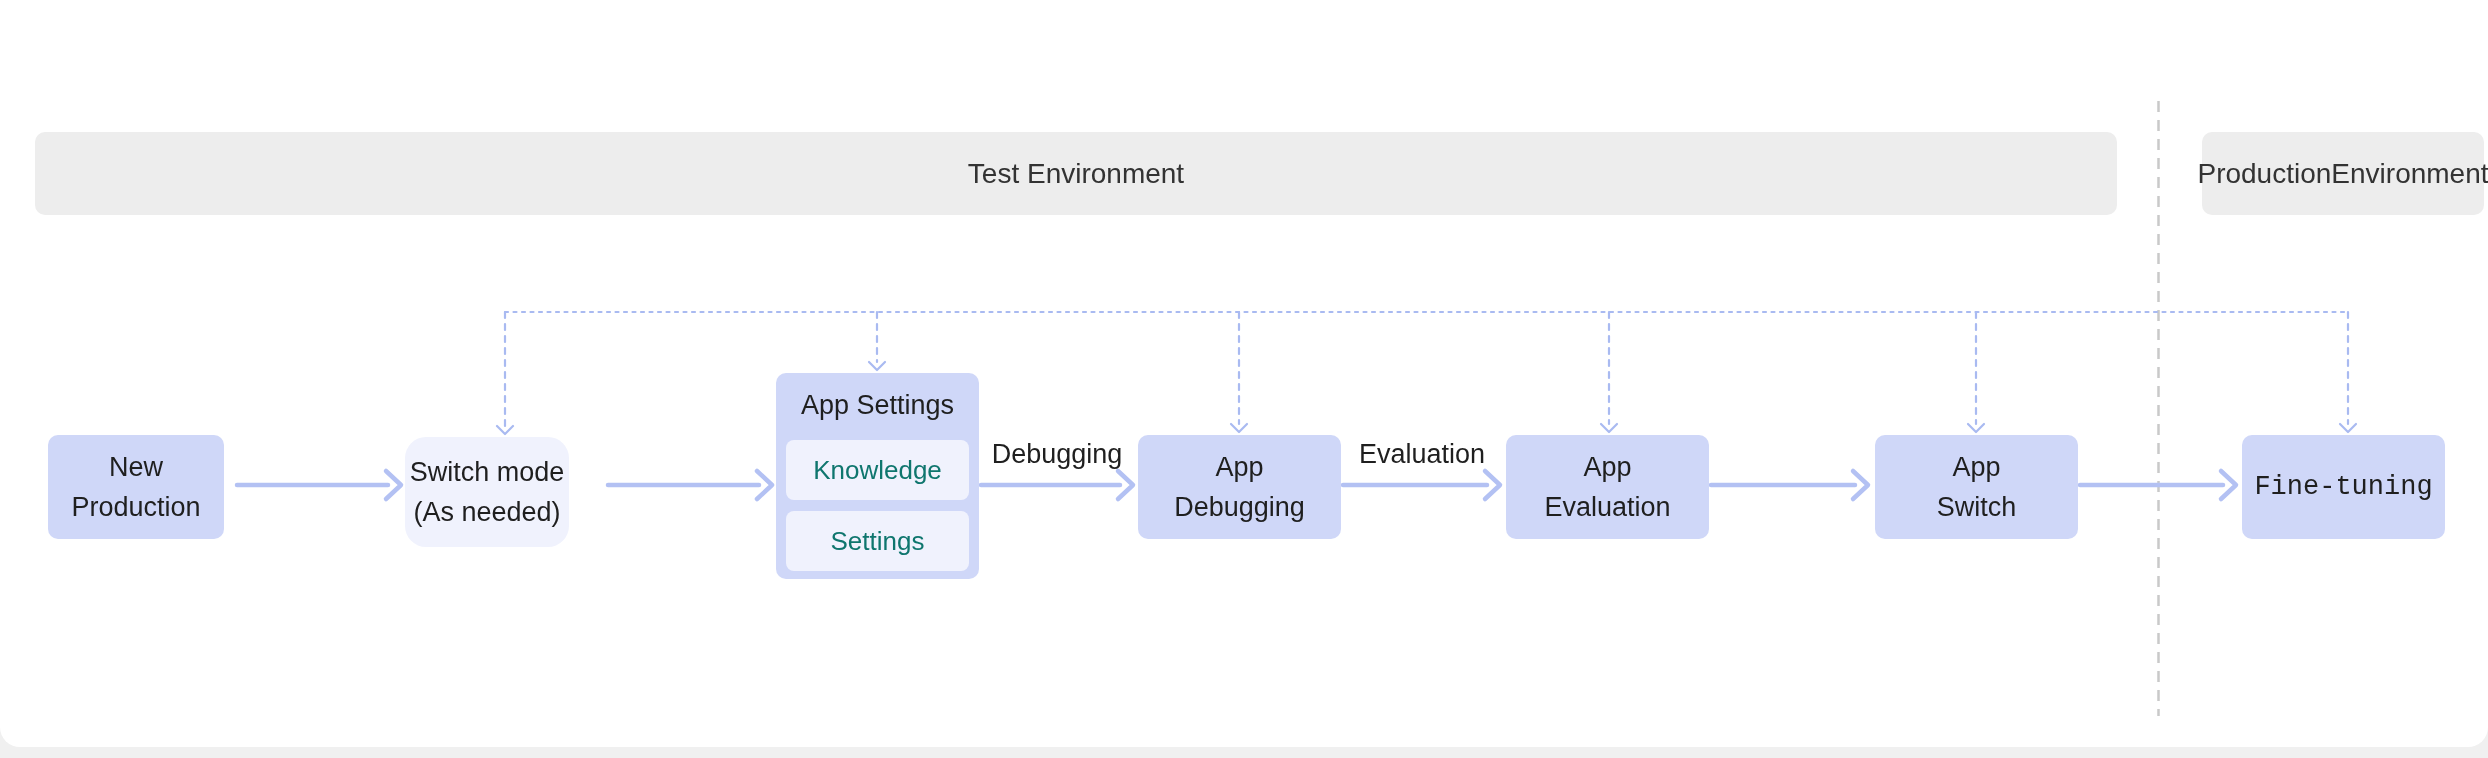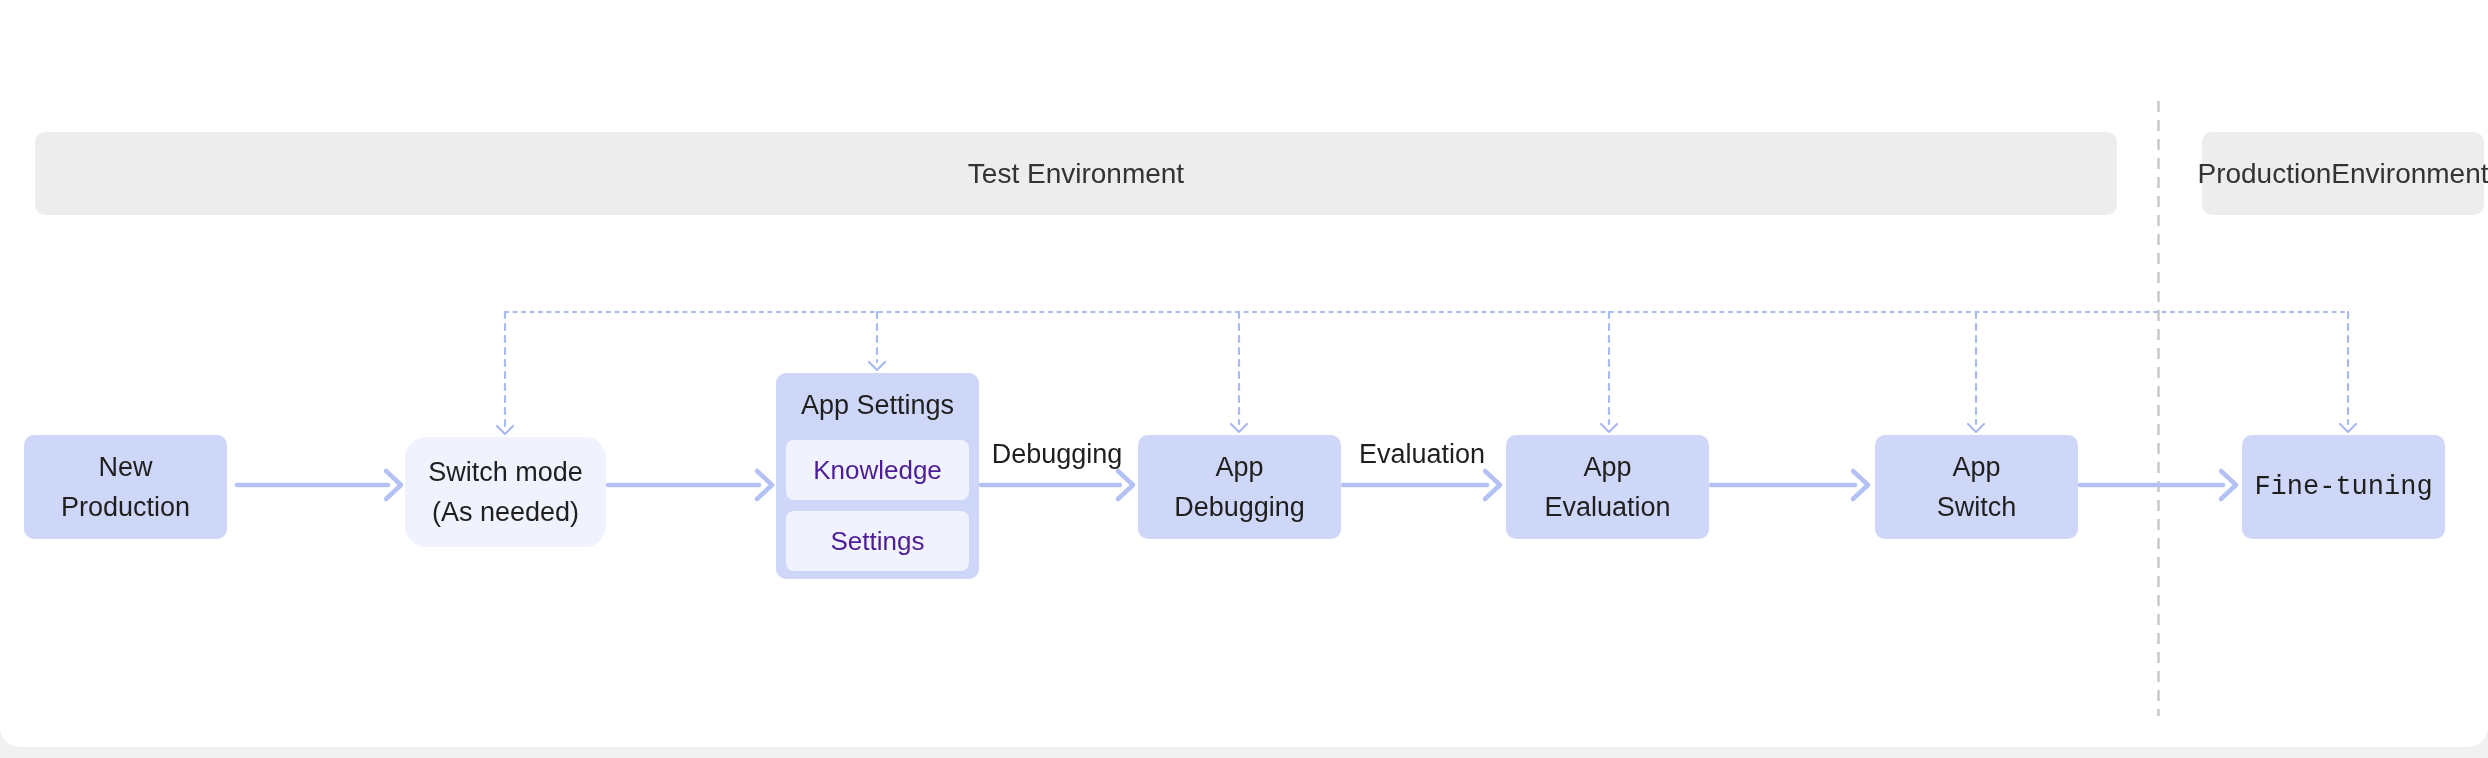--- a/index.html
+++ b/index.html
@@ -13,27 +13,27 @@
   #banner-test { left:35px; top:132px; width:2082px; height:83px; }
   #banner-prod { left:2202px; top:132px; width:282px; height:83px;
                  flex-direction:row; line-height:40px; }
 
   svg.connectors { position:absolute; left:0; top:0; z-index:1; }
 
   .node { position:absolute; z-index:2; background:#cfd7f8; border-radius:10px;
           display:flex; flex-direction:column; align-items:center; justify-content:center;
           font-size:27px; line-height:40px; color:#1f1f1f; text-align:center; }
   .node.light { background:#f0f2fd; }
-  #node-new-application { left:24px;  top:435px; width:203px; height:104px;text-align:center; }
-  #node-switch-mode     { left:405px; top:437px; width:201px; height:110px;border-radius:21px; }
+  #node-new-application { left:48px;  top:435px; width:176px; height:104px;text-align:center; }
+  #node-switch-mode     { left:405px; top:437px; width:164px; height:110px;border-radius:21px; }
   #node-app-settings    { left:776px; top:373px; width:203px; height:206px; justify-content:flex-start; }
   .settings-title { height:64px; width:100%; display:flex; align-items:center; justify-content:center; }
   .subnode { position:absolute; left:10px; width:183px; height:60px; background:#f0f2fd;
              border-radius:8px; display:flex; align-items:center; justify-content:center;
-             font-size:26px; color:#4c1d95; }
+             font-size:26px; color:#0f766e; }
   #subnode-knowledge { top:67px; }
   #subnode-workflow  { top:138px; }
   #node-app-debugging  { left:1138px; top:435px; width:203px; height:104px; }
   #node-app-evaluation { left:1506px; top:435px; width:203px; height:104px; }
   #node-app-release    { left:1875px; top:435px; width:203px; height:104px; }
   #node-fine-tuning    { left:2242px; top:435px; width:203px; height:104px;font-family:Liberation Mono, monospace; }
 
   .edge-label { position:absolute; z-index:2; font-size:27px; color:#1f1f1f;
                 display:flex; align-items:flex-end; justify-content:center; }
   #edge-label-debugging  { left:981px;  top:432px; width:152px; height:38px; }

